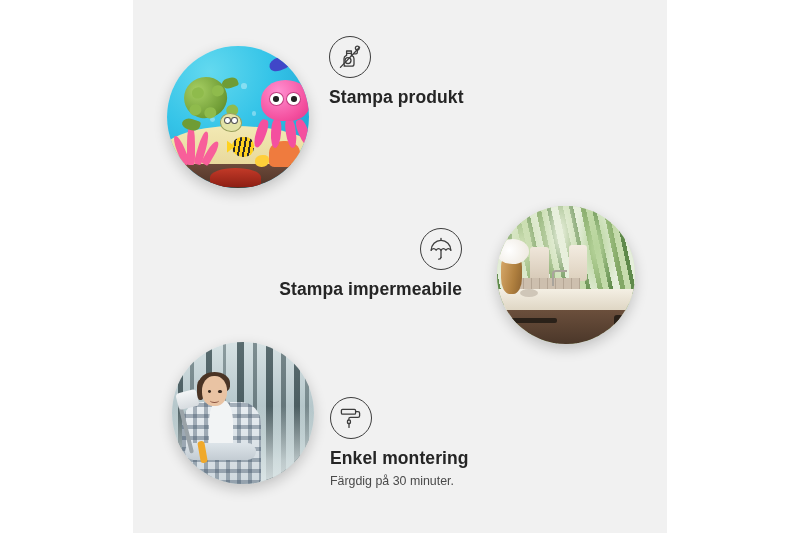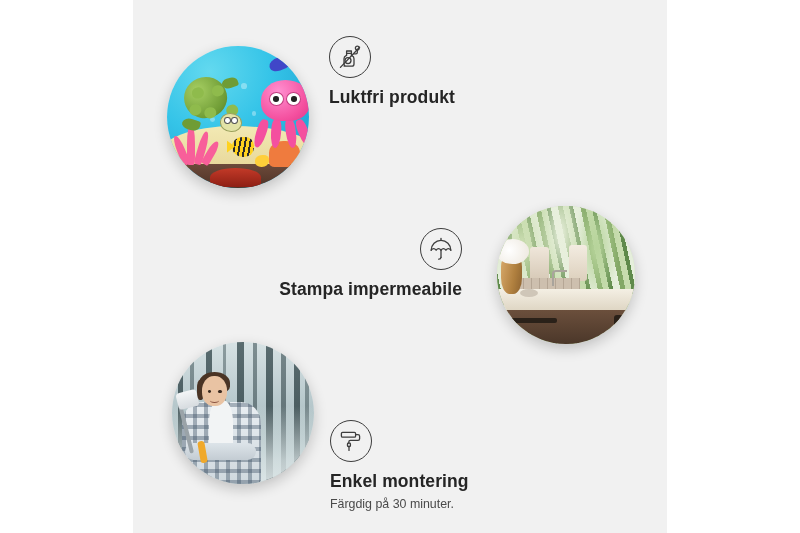--- a/index.html
+++ b/index.html
@@ -286,21 +286,21 @@
     margin:9px 0 6px 0;letter-spacing:.1px;
   }
   .fdesc{
     font-size:12.4px;color:#4a4a4a;line-height:1.42;
   }
 
   #feature-odourless{left:329px;top:36px;width:300px;}
   #feature-waterproof{left:212px;top:228px;width:250px;text-align:right;}
   #feature-waterproof .ficon{margin-left:auto;}
   #feature-waterproof .ftitle{margin-bottom:0;}
-  #feature-assembly{left:330px;top:420px;width:260px;}
+  #feature-assembly{left:330px;top:397px;width:260px;}
   #feature-assembly .ftitle{margin-bottom:4px;}
 </style>
 </head>
 <body>
 
 <div class="canvas">
 
   <div class="panel"></div>
 
   <div class="photo" id="photo-ocean">
@@ -397,21 +397,21 @@
     <div class="ficon">
       <svg width="26" height="26" viewBox="0 0 26 26" fill="none" stroke="#3d3d3d" stroke-width="1.3" stroke-linecap="round" stroke-linejoin="round">
         <path d="M7.2 22.2h7.6a2.2 2.2 0 0 0 2.2-2.2v-5.2a3.4 3.4 0 0 0-2.0-3.1l-0.6-0.3V9.3H9.6v2.1l-0.6 0.3a3.4 3.4 0 0 0-2.0 3.1V20a2.2 2.2 0 0 0 2.2 2.2z"></path>
         <path d="M9.6 9.3V7.0h4.8v2.3"></path>
         <path d="M16.9 9.9h2.1c0.7 0 1.3-0.6 1.3-1.3V5.4"></path>
         <circle cx="20.3" cy="4.0" r="1.9"></circle>
         <circle cx="11.0" cy="16.6" r="3.0"></circle>
         <line x1="3.4" y1="23.4" x2="22.6" y2="3.2"></line>
       </svg>
     </div>
-    <div class="ftitle">Luktfri produkt</div>
+    <div class="ftitle">Stampa produkt</div>
   </div>
 
   <div class="feature" id="feature-waterproof">
     <div class="ficon">
       <svg width="26" height="26" viewBox="0 0 26 26" fill="none" stroke="#3d3d3d" stroke-width="1.3" stroke-linecap="round" stroke-linejoin="round">
         <path d="M3.2 14.2a9.8 9.8 0 0 1 19.6 0"></path>
         <path d="M3.2 14.2c1.6-2.1 3.3-2.1 4.9 0 1.6-2.1 3.3-2.1 4.9 0 1.6-2.1 3.3-2.1 4.9 0 1.6-2.1 3.3-2.1 4.9 0"></path>
         <line x1="13" y1="14.2" x2="13" y2="21.3"></line>
         <path d="M13 21.3a2.2 2.2 0 0 1-2.3 1.9"></path>
         <line x1="13" y1="2.4" x2="13" y2="4.4"></line>

